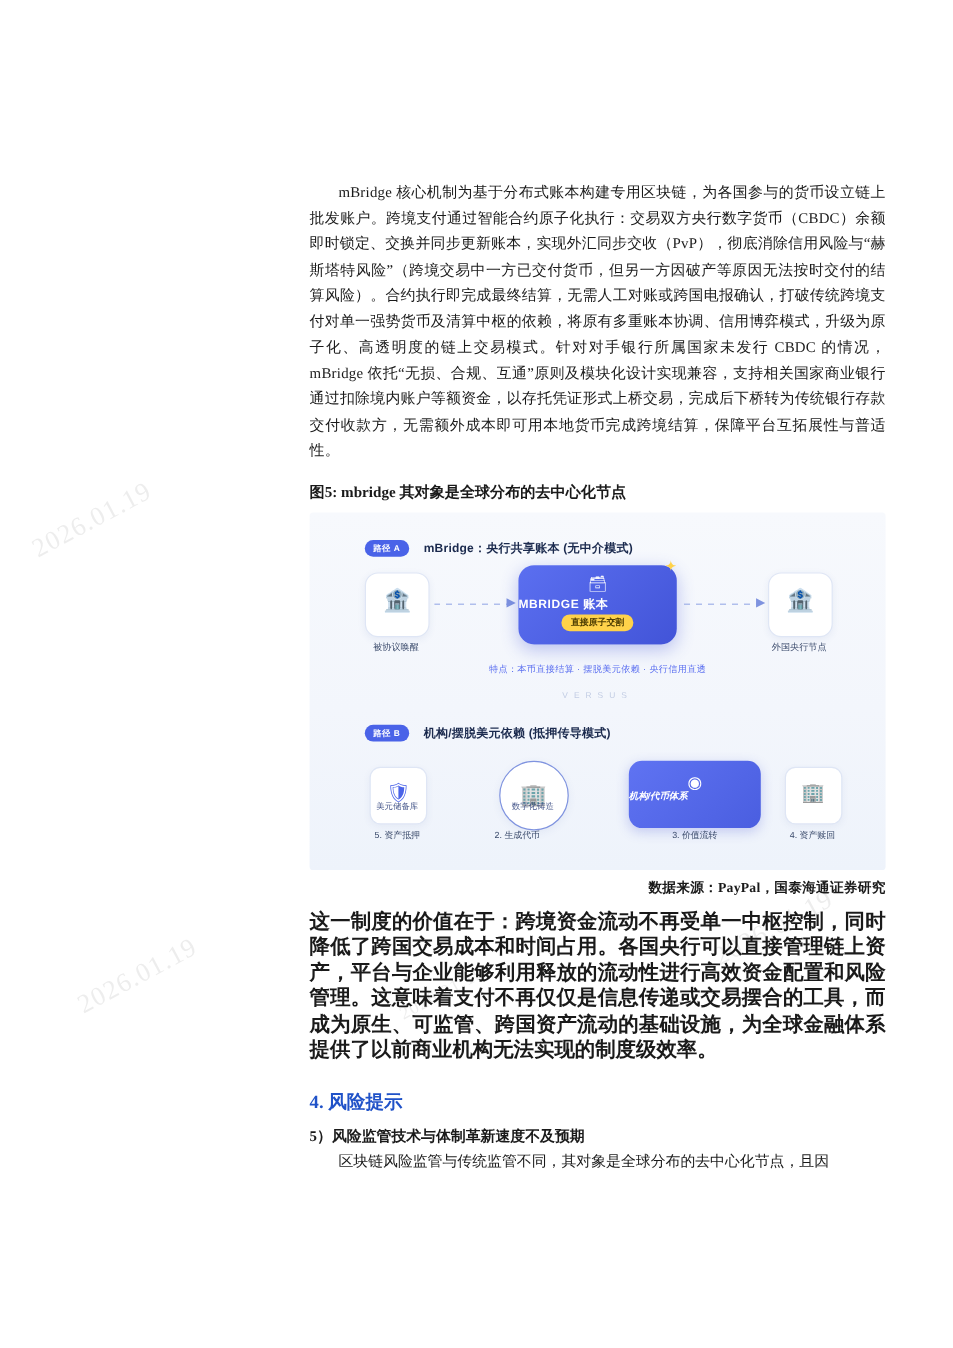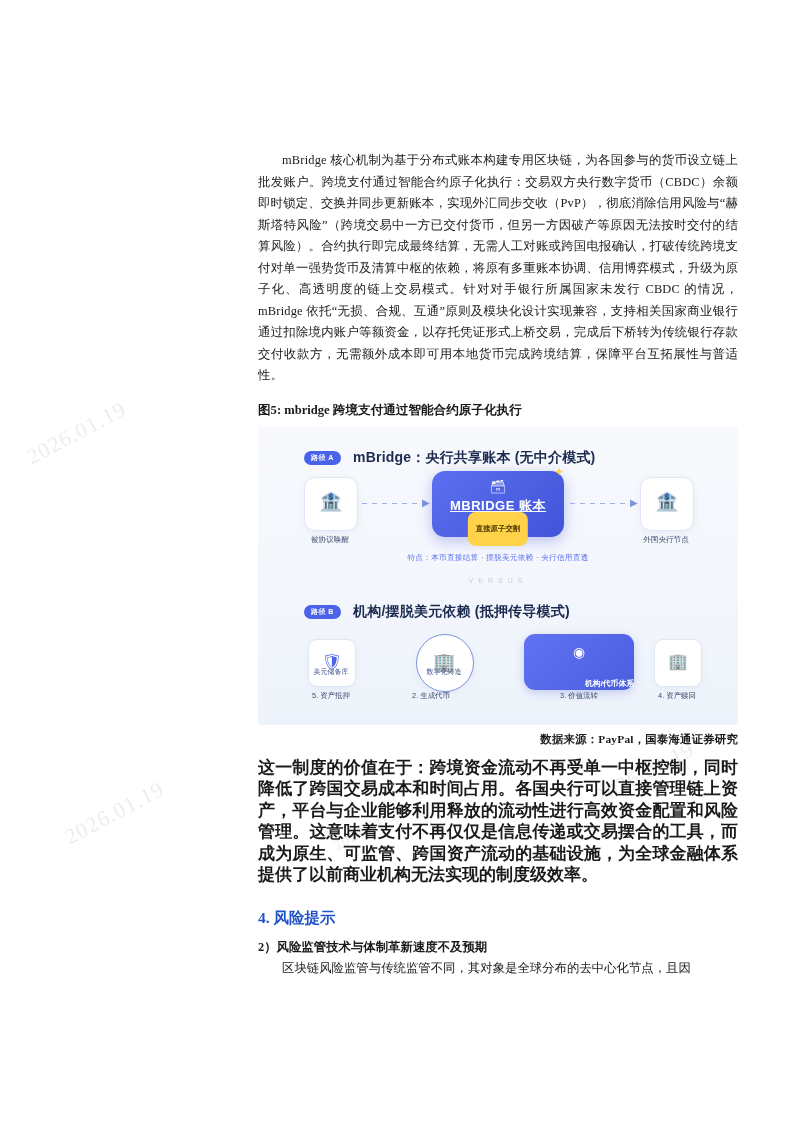--- a/index.html
+++ b/index.html
@@ -110,21 +110,21 @@
     letter-spacing: 0.4px;
     vertical-align: middle;
   }
   .panel-head {
     position: absolute;
     left: 46px;
     top: 22px;
     white-space: nowrap;
   }
   .panel-head .title {
-    font-size: 14px;
+    font-size: 10px;
     font-weight: bold;
     color: #1b2a4e;
     margin-left: 8px;
     vertical-align: middle;
     letter-spacing: 0.2px;
   }
 
   .node-box {
     position: absolute;
     width: 52px;
@@ -168,37 +168,35 @@
     text-align: center;
     font-size: 13px;
     color: #fff;
     opacity: 0.95;
     line-height: 13px;
   }
   .center-card .cc-title {
     position: absolute;
     left: 0; right: 0;
     top: 26px;
-    text-align: center;
-    font-size: 13px;
+    font-size: 10px;
     font-weight: bold;
     color: #ffffff;
     letter-spacing: 0.5px;
-    text-decoration: underline;
   }
   .center-card .cc-pill {
     position: absolute;
     left: 50%;
     transform: translateX(-50%);
     top: 41px;
     background: #ffd24a;
     color: #4a3a00;
     font-size: 7.4px;
     font-weight: bold;
-    padding: 12px 8px;
+    padding: 2px 8px;
     border-radius: 8px;
     white-space: nowrap;
   }
   .sparkle {
     position: absolute;
     left: 296px;
     top: 38px;
     color: #ffd24a;
     font-size: 12px;
   }
@@ -265,25 +263,26 @@
     left: 0; right: 0;
     top: 11px;
     text-align: center;
     font-size: 14px;
     color: #fff;
     line-height: 14px;
   }
   .blue-card .bc-title {
     position: absolute;
     left: 0; right: 0;
-    top: 44px;
-    text-align: right;
+    top: 24px;
+    text-align: left;
     font-size: 7.8px;
     font-weight: bold;
     color: #fff;
+    font-style: italic;
   }
   .step-label {
     position: absolute;
     width: 110px;
     text-align: center;
     font-size: 7.4px;
     color: #3a4a6b;
   }
   .small-box {
     position: absolute;
@@ -331,21 +330,21 @@
 
   <div class="wm" style="left:22px; top:420px;">2026.01.19</div>
   <div class="wm" style="left:590px; top:760px;">2026.01.19</div>
   <div class="wm" style="left:60px; top:800px;">2026.01.19</div>
   <div class="wm small" style="left:330px; top:820px;">2026.01.19</div>
 
   <div class="content">
 
     <p class="body-text indent">mBridge 核心机制为基于分布式账本构建专用区块链，为各国参与的货币设立链上批发账户。跨境支付通过智能合约原子化执行：交易双方央行数字货币（CBDC）余额即时锁定、交换并同步更新账本，实现外汇同步交收（PvP），彻底消除信用风险与“赫斯塔特风险”（跨境交易中一方已交付货币，但另一方因破产等原因无法按时交付的结算风险）。合约执行即完成最终结算，无需人工对账或跨国电报确认，打破传统跨境支付对单一强势货币及清算中枢的依赖，将原有多重账本协调、信用博弈模式，升级为原子化、高透明度的链上交易模式。针对对手银行所属国家未发行 CBDC 的情况，mBridge 依托“无损、合规、互通”原则及模块化设计实现兼容，支持相关国家商业银行通过扣除境内账户等额资金，以存托凭证形式上桥交易，完成后下桥转为传统银行存款交付收款方，无需额外成本即可用本地货币完成跨境结算，保障平台互拓展性与普适性。</p>
 
-    <div class="figure-title">图5: mbridge 跨境支付通过智能合约原子化执行</div>
+    <div class="figure-title">图5: mbridge 其对象是全球分布的去中心化节点</div>
 
     <div class="figure">
 
       <div class="fig-panel panel-a">
         <div class="panel-head">
           <span class="route-badge">路径 A</span>
           <span class="title">mBridge：央行共享账本 (无中介模式)</span>
         </div>
 
         <div class="node-box" style="left:46px; top:50px;">
@@ -406,17 +405,17 @@
       </div>
     </div>
 
     <div class="source-line">数据来源：PayPal，国泰海通证券研究</div>
 
     <p class="bold-para">这一制度的价值在于：跨境资金流动不再受单一中枢控制，同时降低了跨国交易成本和时间占用。各国央行可以直接管理链上资产，平台与企业能够利用释放的流动性进行高效资金配置和风险管理。这意味着支付不再仅仅是信息传递或交易摆合的工具，而成为原生、可监管、跨国资产流动的基础设施，为全球金融体系提供了以前商业机构无法实现的制度级效率。</p>
 
     <h2 class="section-head">4. 风险提示</h2>
 
 
-    <div class="risk-item">2）风险监管技术与体制革新速度不及预期</div>
+    <div class="risk-item">5）风险监管技术与体制革新速度不及预期</div>
     <p class="risk-body">区块链风险监管与传统监管不同，其对象是全球分布的去中心化节点，且因</p>
 
   </div>
 </div>
 
 </body></html>

